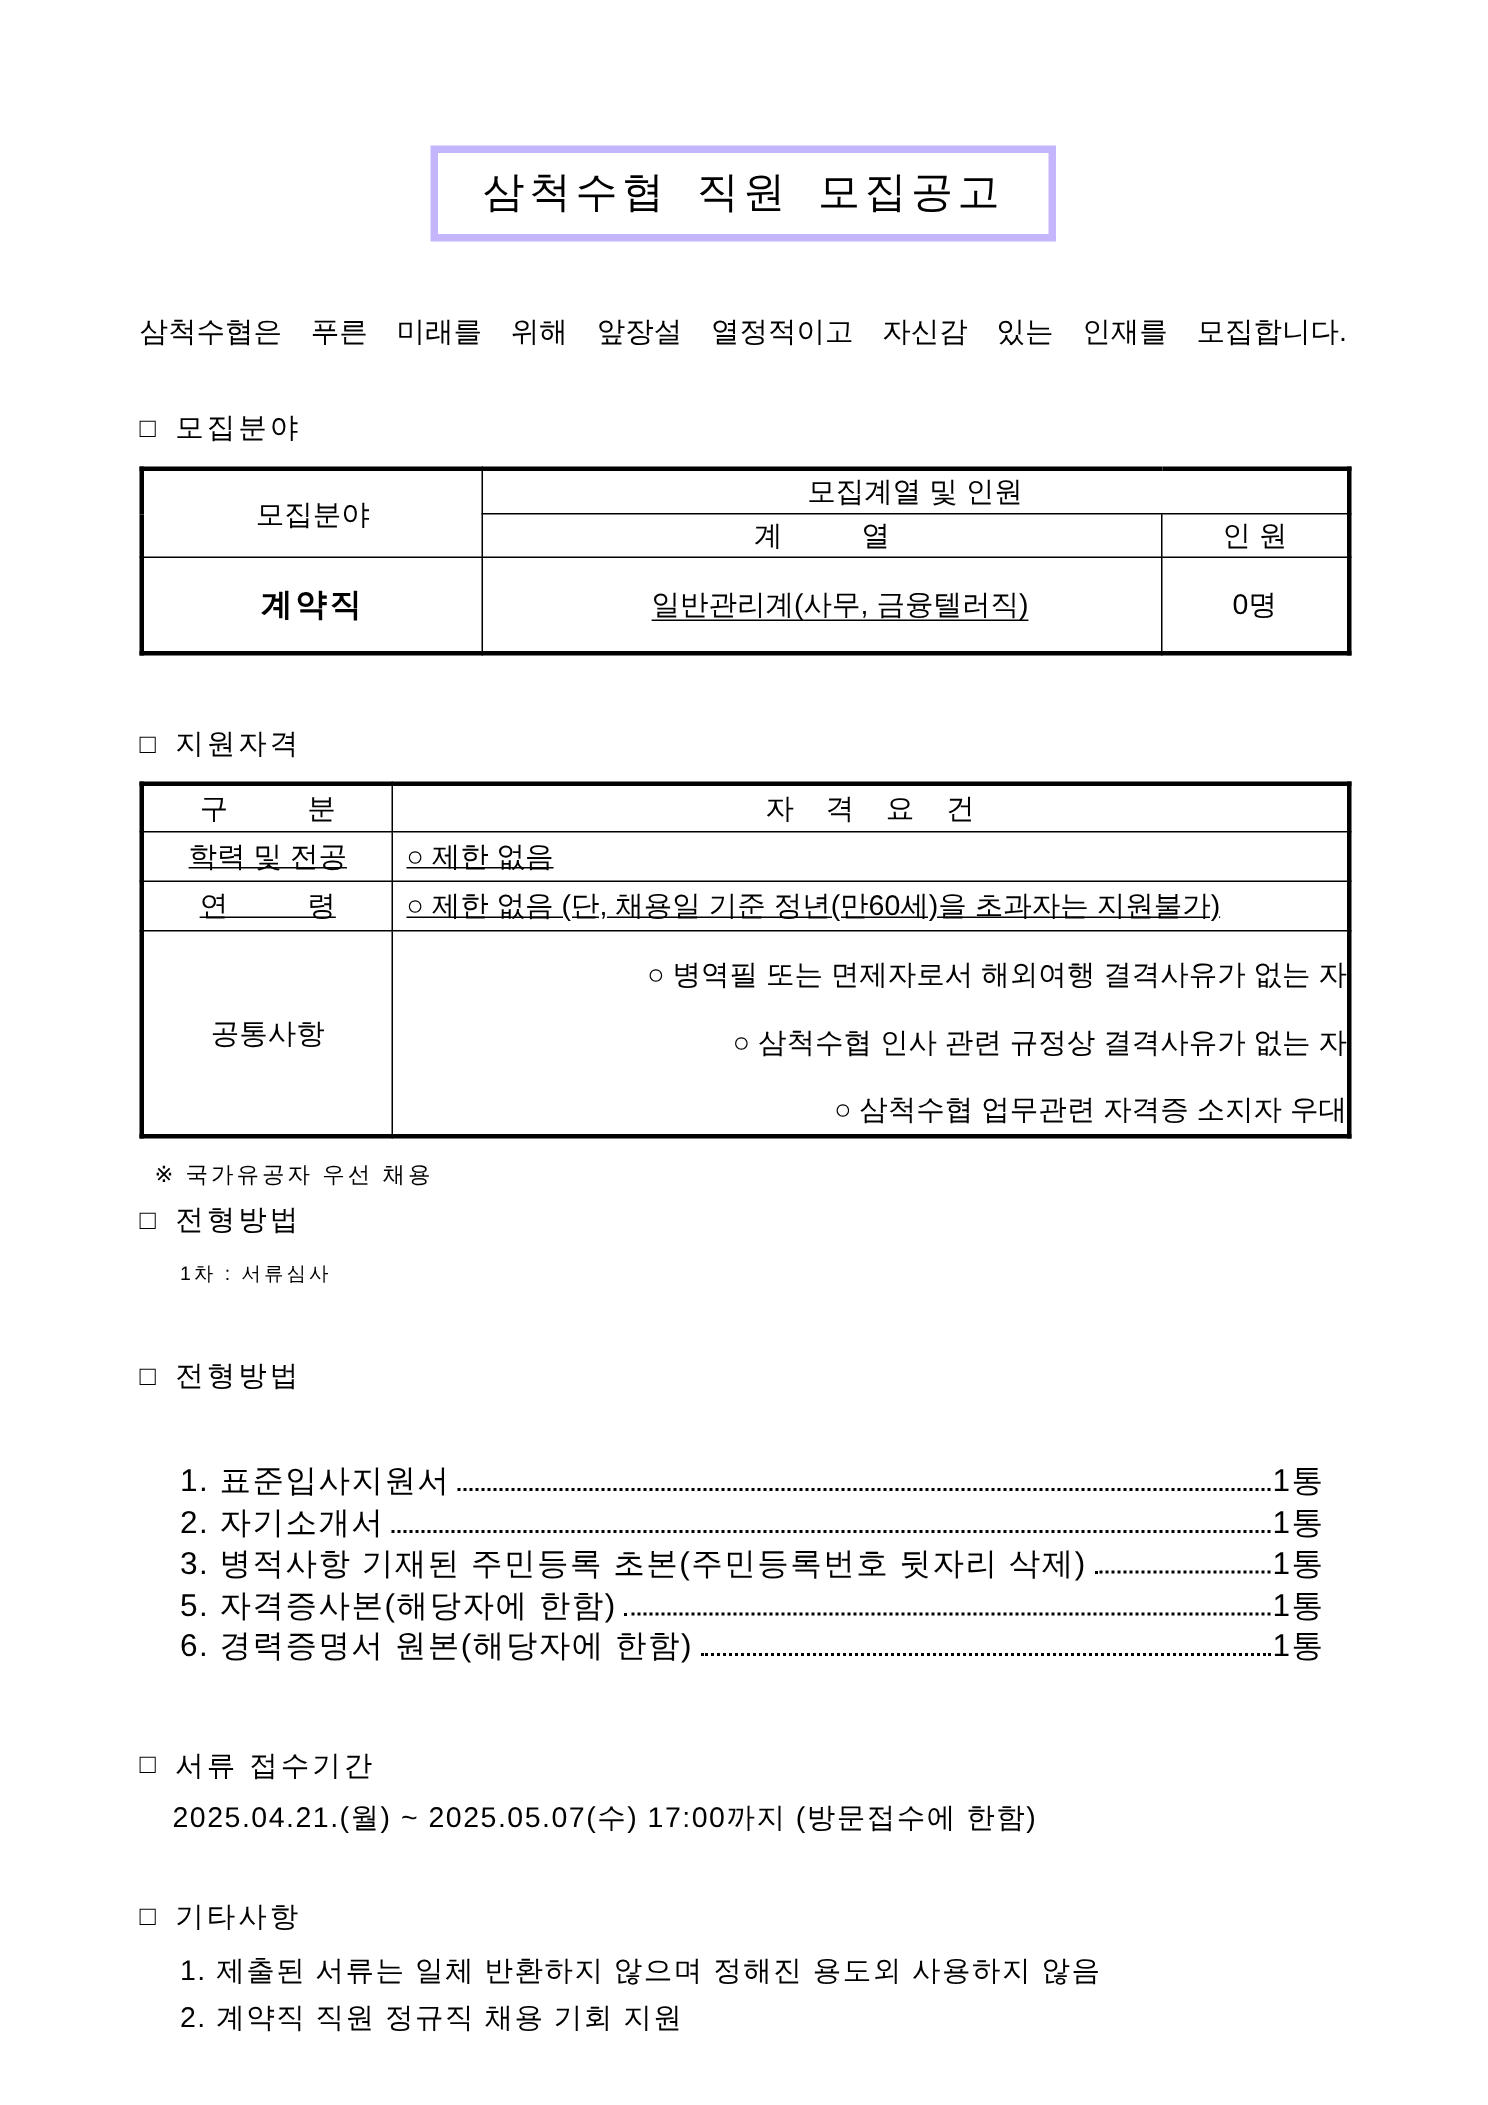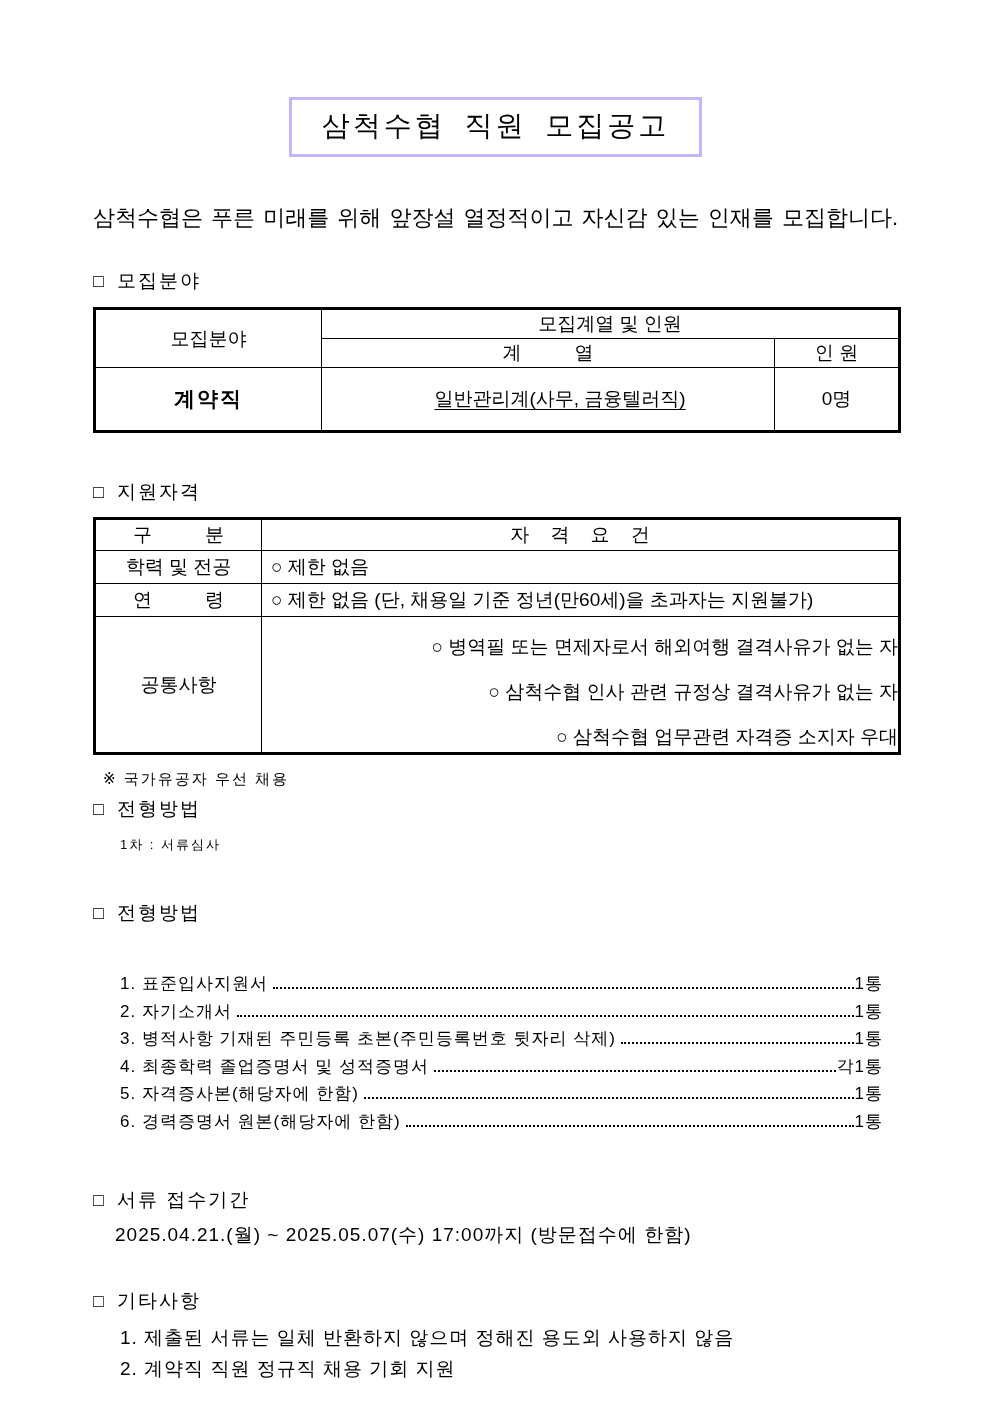--- a/index.html
+++ b/index.html
@@ -10,31 +10,31 @@
     box-sizing: border-box;
     padding: 97px 94px 0 93px;
     background: #ffffff;
     color: #000000;
     font-family: "Liberation Sans", "DejaVu Sans", sans-serif;
     overflow: hidden;
   }
   .title-box {
     width: fit-content;
     margin: 0 auto;
-    border: 3px solid #c4b5fd;
+    border: 5px solid #c4b5fd;
     padding: 7px 30px 9px 30px;
     font-size: 28px;
     letter-spacing: 3px;
     word-spacing: 8px;
     font-weight: 500;
     text-align: center;
   }
   .intro {
     margin: 49px 0 4px 0;
-    font-size: 22px;
+    font-size: 19px;
     line-height: 24px;
     text-align: justify;
     text-align-last: justify;
   }
   .sec {
     font-size: 19px;
     letter-spacing: 2px;
     display: flex;
     align-items: center;
   }
@@ -58,40 +58,40 @@
     border: 1.6px solid #000;
     text-align: center;
     vertical-align: middle;
     font-size: 19px;
     padding: 0;
   }
   .pre { white-space: pre; }
   .h28 td { height: 28px; }
   .h62 td { height: 62px; }
   .h30 td { height: 30px; }
-  .h32 td { height: 32px; }
+  .h32 td { height: 32px; text-decoration: underline; }
   .h135 td { height: 134px; }
   td.left { text-align: left; padding-left: 9px; }
   .bold-cell { font-weight: bold; font-size: 21px; letter-spacing: 2px; }
   .underline { text-decoration: underline; text-underline-offset: 4px; margin-left: 24px; }
   .common-line { line-height: 30px; text-align: right; white-space: nowrap; margin-top: 15px; }
 
   .note {
     margin: 15px 0 0 10px;
     font-size: 15px;
     letter-spacing: 2px;
   }
   .steps { margin: 8px 0 0 27px; }
   .step { font-size: 13px; line-height: 30px; letter-spacing: 2px; }
 
   .doc-list { margin: 44px 15px 0 27px; }
   .doc-item {
     display: flex;
     align-items: baseline;
-    font-size: 17px;
+    font-size: 21px;
     line-height: 27.5px;
     letter-spacing: 1px;
   }
   .doc-label { white-space: nowrap; }
   .doc-leader {
     flex: 1 1 auto;
     min-width: 16px;
     border-bottom: 2px dotted #000;
     margin: 0 1px 4px 5px;
   }
@@ -204,25 +204,20 @@
       <span class="doc-label">2. 자기소개서</span>
       <span class="doc-leader"></span>
       <span class="doc-count">1통</span>
     </div>
     <div class="doc-item">
       <span class="doc-label">3. 병적사항 기재된 주민등록 초본(주민등록번호 뒷자리 삭제)</span>
       <span class="doc-leader"></span>
       <span class="doc-count">1통</span>
     </div>
     <div class="doc-item">
-      <span class="doc-label">4. 최종학력 졸업증명서 및 성적증명서</span>
-      <span class="doc-leader"></span>
-      <span class="doc-count">각1통</span>
-    </div>
-    <div class="doc-item">
       <span class="doc-label">5. 자격증사본(해당자에 한함)</span>
       <span class="doc-leader"></span>
       <span class="doc-count">1통</span>
     </div>
     <div class="doc-item">
       <span class="doc-label">6. 경력증명서 원본(해당자에 한함)</span>
       <span class="doc-leader"></span>
       <span class="doc-count">1통</span>
     </div>
   </div>

